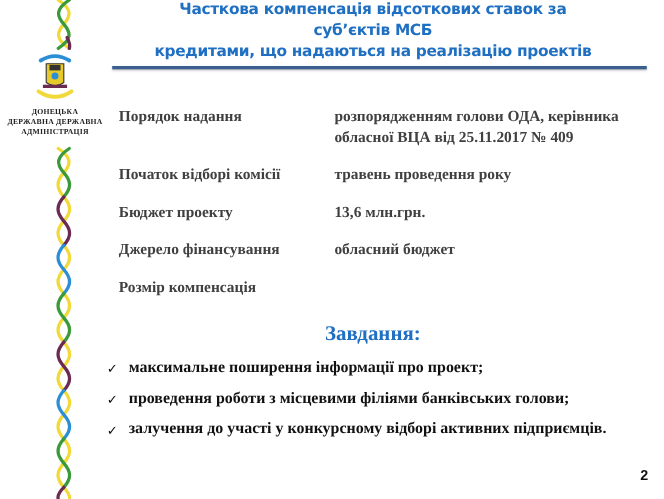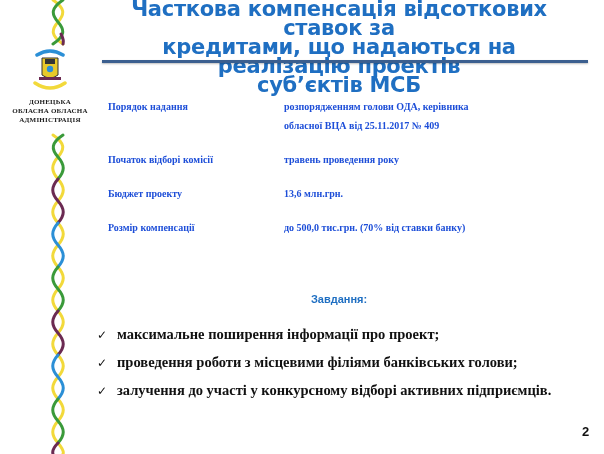--- a/index.html
+++ b/index.html
@@ -11,37 +11,37 @@
   .strand { position: absolute; left: 47px; top: 0; width: 22px; height: 454px; }
   .logo-wrap { position: absolute; left: 0; top: 45px; width: 100px; text-align: center; }
   .emblem { width: 50px; height: 50px; margin: 0 auto; display: block; }
   .org-name {
     font-family: "Liberation Serif", serif; font-weight: bold;
     font-size: 7px; line-height: 9px; color: #222; margin-top: 3px; letter-spacing: 0.2px;
   }
   .title {
     position: absolute; left: 104px; top: 0; width: 470px; text-align: center;
     font-family: "DejaVu Sans", sans-serif; font-weight: bold;
-    color: #1f6fc2; font-size: 21px; line-height: 19px;
+    color: #1f6fc2; font-size: 14px; line-height: 19px;
     letter-spacing: -0.3px;
   }
   .divider {
     position: absolute; left: 102px; top: 60px; width: 486px; height: 3px;
     background: #3b5f8f; box-shadow: 0 1px 2px rgba(0,0,0,0.25);
   }
   .info-table { position: absolute; left: 108px; top: 97px; width: 480px; }
-  .info-row { display: flex; font-weight: bold; font-size: 10px; line-height: 19px; color: #1d4ed8; }
+  .info-row { display: flex; font-weight: bold; font-size: 14px; line-height: 19px; color: #404040; }
   .info-label { width: 176px; flex: none; }
-  .info-value { flex: 1; }
+  .info-value { flex: 1; margin-left: 20px; }
   .r0 { margin-bottom: 15px; }
   .r1, .r2, .r3 { margin-bottom: 15px; }
   .tasks-title {
     position: absolute; left: 104px; top: 293px; width: 470px; text-align: center;
-    font-family: Liberation Sans, sans-serif; font-weight: bold; color: #1f6fc2;
-    font-size: 11px;
+    font-family: Liberation Serif, serif; font-weight: bold; color: #1f6fc2;
+    font-size: 19px;
   }
   .tasks { position: absolute; left: 97px; top: 325px; width: 500px; }
   .task {
     display: flex; align-items: center; font-weight: bold; font-size: 14.5px; color: #111;
     height: 19px; margin-bottom: 9px;
   }
   .check { width: 20px; font-size: 12px; font-family: "DejaVu Sans", sans-serif; font-weight: normal; }
   .page-num {
     position: absolute; left: 582px; top: 424px;
     font-family: "Liberation Sans", sans-serif; font-weight: bold; font-size: 13px; color: #111;
@@ -73,52 +73,55 @@
   <svg class="emblem" viewBox="0 0 50 50" xmlns="http://www.w3.org/2000/svg">
     <path d="M12 10 Q 25 2, 38 10" stroke="#2b8fd6" stroke-width="3.5" fill="none" stroke-linecap="round"></path>
     <path d="M17 13 L33 13 L33 30 Q 25 36, 17 30 Z" fill="#e8c92a" stroke="#333" stroke-width="1"></path>
     <rect x="20" y="14" width="10" height="5" fill="#333"></rect>
     <circle cx="25" cy="24" r="3.2" fill="#2b8fd6"></circle>
     <rect x="14" y="32" width="22" height="3" fill="#6b2a52"></rect>
     <path d="M10 38 Q 25 48, 40 38" stroke="#f2d93a" stroke-width="3.5" fill="none" stroke-linecap="round"></path>
   </svg>
   <div class="org-name">
     <div>ДОНЕЦЬКА</div>
-    <div>ОБЛАСНА ОБЛАСНА</div>
+    <div>ДЕРЖАВНА ДЕРЖАВНА</div>
     <div>АДМІНІСТРАЦІЯ</div>
   </div>
 </div>
 
 <div class="title">
   <div>Часткова компенсація відсоткових ставок за</div>
+  <div>суб’єктів МСБ</div>
   <div>кредитами, що надаються на реалізацію проектів</div>
-  <div>суб’єктів МСБ</div>
 </div>
 
 <div class="divider"></div>
 
 <div class="info-table">
   <div class="info-row r0">
     <div class="info-label">Порядок надання</div>
     <div class="info-value">
       <div>розпорядженням голови ОДА, керівника</div>
       <div>обласної ВЦА від 25.11.2017 № 409</div>
     </div>
   </div>
   <div class="info-row r1">
     <div class="info-label">Початок відборі комісії</div>
     <div class="info-value">травень проведення року</div>
   </div>
   <div class="info-row r2">
     <div class="info-label">Бюджет проекту</div>
     <div class="info-value">13,6 млн.грн.</div>
   </div>
+  <div class="info-row r3">
+    <div class="info-label">Джерело фінансування</div>
+    <div class="info-value">обласний бюджет</div>
+  </div>
   <div class="info-row r4">
-    <div class="info-label">Розмір компенсації</div>
-    <div class="info-value">до 500,0 тис.грн. (70% від ставки банку)</div>
+    <div class="info-label">Розмір компенсація</div>
   </div>
 </div>
 
 <div class="tasks-title">Завдання:</div>
 
 <div class="tasks">
   <div class="task">
     <span class="check">✓</span>
     <span>максимальне поширення інформації про проект;</span>
   </div>

